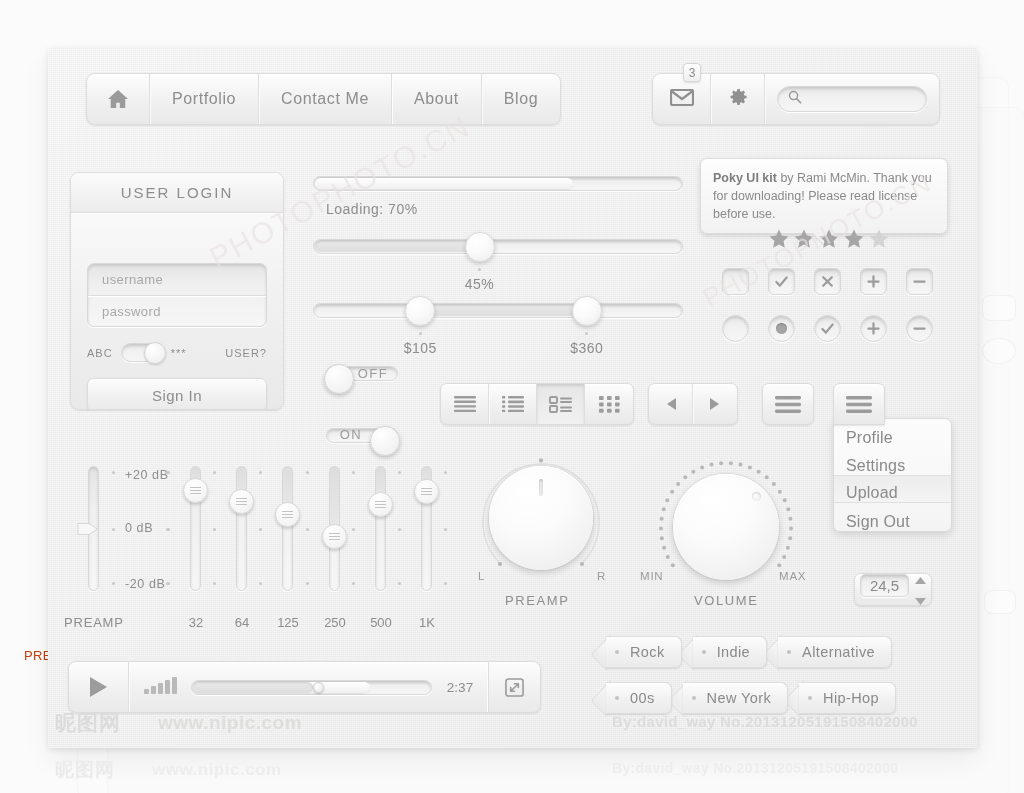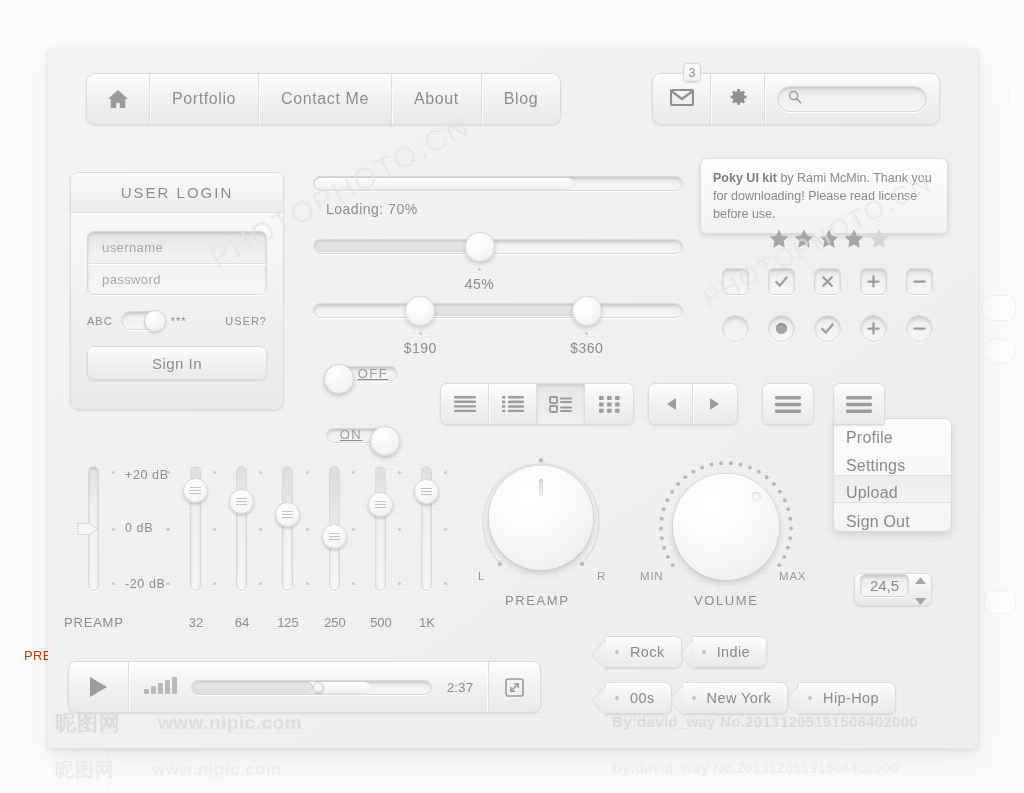--- a/index.html
+++ b/index.html
@@ -106,21 +106,21 @@
   .login {
     position:absolute; left:70px; top:172px; width:214px; height:238px;
     border-radius:9px; overflow:hidden; z-index:4;
   }
   .login-head {
     height:40px; display:flex; align-items:center; justify-content:center;
     font-size:15px; letter-spacing:2px; color:#8d8d8d;
     background:linear-gradient(180deg,#fbfbfb,#ececec);
     border-bottom:1px solid #dcdcdc; box-shadow:0 1px 0 #fff;
   }
-  .login-body{ padding:18px 16px 14px; }
+  .login-body{ padding:18px 16px 14px;margin-top:32px; }
   .fields{ border-radius:7px; overflow:hidden; }
   .field{
     height:31px; display:flex; align-items:center; padding:0 14px;
     font-size:13px; color:#a8a8a8; letter-spacing:.4px;
   }
   .field + .field{ border-top:1px solid #dedede; box-shadow:inset 0 1px 0 #fff; }
   .login-row{
     display:flex; align-items:center; margin-top:16px; font-size:11px;
     letter-spacing:1px; color:#8d8d8d;
   }
@@ -199,21 +199,21 @@
     width:27px; height:27px; border-radius:50%;
     display:flex; align-items:center; justify-content:center; cursor:pointer;
   }
   .glyph{ width:15px; height:15px; display:block; }
   .dotfill{ width:11px; height:11px; border-radius:50%; background:#a4a4a4;
             box-shadow:inset 0 1px 1px rgba(0,0,0,.25); }
 
   
   .toggle{
     position:absolute; width:72px; height:15px; border-radius:14px;
-    display:flex; align-items:center; cursor:pointer; z-index:5;text-decoration:underline;
+    display:flex; align-items:center; cursor:pointer; z-index:5;
   }
   .toggle .tl{
     font-size:13px; letter-spacing:1.5px; color:#9b9b9b; width:100%;
     text-align:center;
   }
   .tknob{
     position:absolute; width:30px; height:30px; border-radius:50%; top:-3px;
     background:radial-gradient(circle at 36% 28%,#ffffff,#ededed);
     border:1px solid #d4d4d4; box-shadow:0 2px 4px rgba(0,0,0,.2), inset 0 1px 0 #fff;
   }
@@ -471,21 +471,21 @@
   <div class="tickdot" id="s1Dot" style="top: 268px; left: 478px;"></div>
   <div class="slabel" id="s1Lab" style="top: 276px; width: 60px; left: 449.5px;">45%</div>
 
   <div class="track inset" style="left:313px; top:303px; width:370px;">
     <div class="fill mid" id="s2Fill" style="left: 107.3px; width: 166.5px;"></div>
   </div>
   <div class="knob-r" id="s2KnobA" style="top: 296px; left: 405.3px;"></div>
   <div class="knob-r" id="s2KnobB" style="top: 296px; left: 571.8px;"></div>
   <div class="tickdot" id="s2DotA" style="top: 332px; left: 418.8px;"></div>
   <div class="tickdot" id="s2DotB" style="top: 332px; left: 585.3px;"></div>
-  <div class="slabel" id="s2LabA" style="top: 340px; width: 60px; left: 390.3px;">$190</div>
+  <div class="slabel" id="s2LabA" style="top: 340px; width: 60px; left: 390.3px;">$105</div>
   <div class="slabel" id="s2LabB" style="top: 340px; width: 60px; left: 556.8px;">$360</div>
 
   <div class="note">
     <b>Poky UI kit</b><span> by Rami McMin. Thank you for downloading! Please read license before use.</span>
   </div>
   <div class="stars" id="stars">
       <span>
         <svg class="star" viewBox="0 0 24 24">
           <path fill="#a6a6a6" d="M12 1.6l3.1 6.6 7.1 1-5.2 5.1 1.3 7.2L12 18.1 5.7 21.5 7 14.3 1.8 9.2l7.1-1z"></path>
         </svg>
@@ -855,20 +855,24 @@
 
   <div class="tagrow" id="tagRow1" style="left:606px; top:636px;">
       <div class="tag">
         <span class="tagdot"></span>
         <span>Rock</span>
       </div>
       <div class="tag">
         <span class="tagdot"></span>
         <span>Indie</span>
       </div>
+      <div class="tag">
+        <span class="tagdot"></span>
+        <span>Alternative</span>
+      </div>
     </div>
   <div class="tagrow" id="tagRow2" style="left:606px; top:682px;">
       <div class="tag">
         <span class="tagdot"></span>
         <span>00s</span>
       </div>
       <div class="tag">
         <span class="tagdot"></span>
         <span>New York</span>
       </div>

